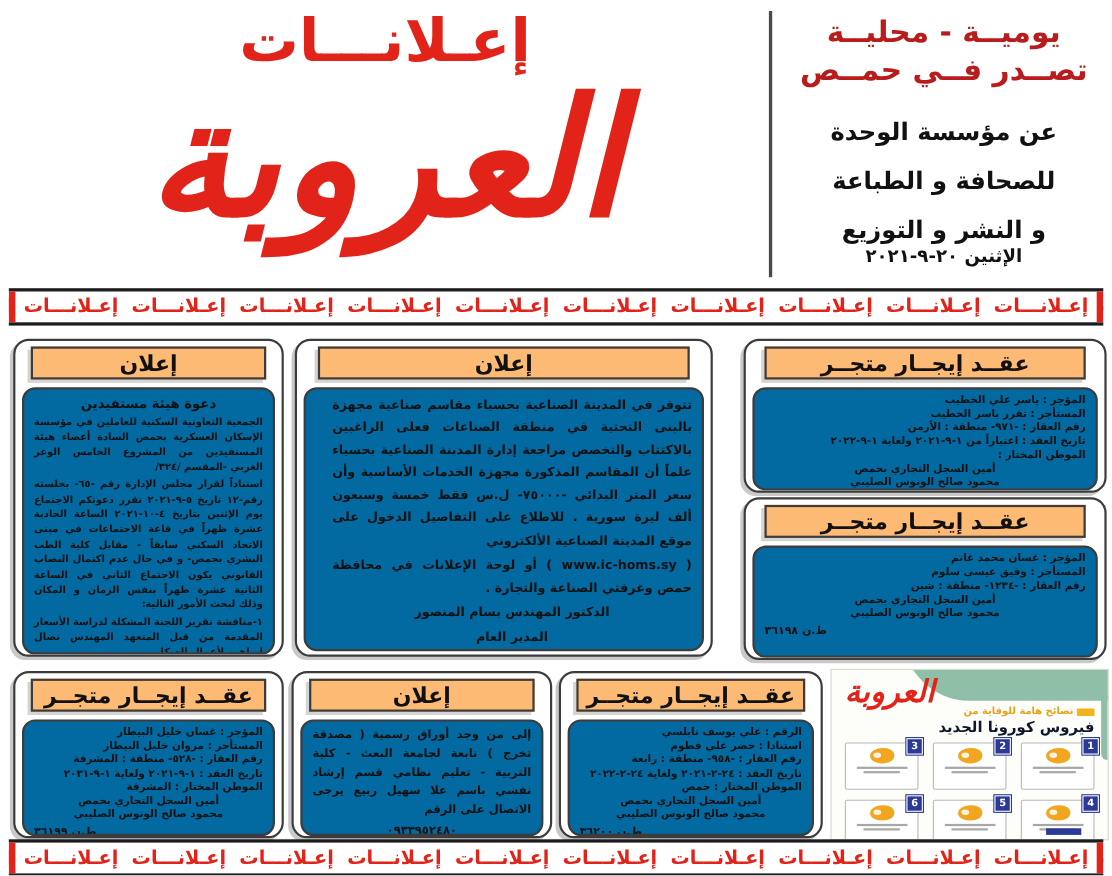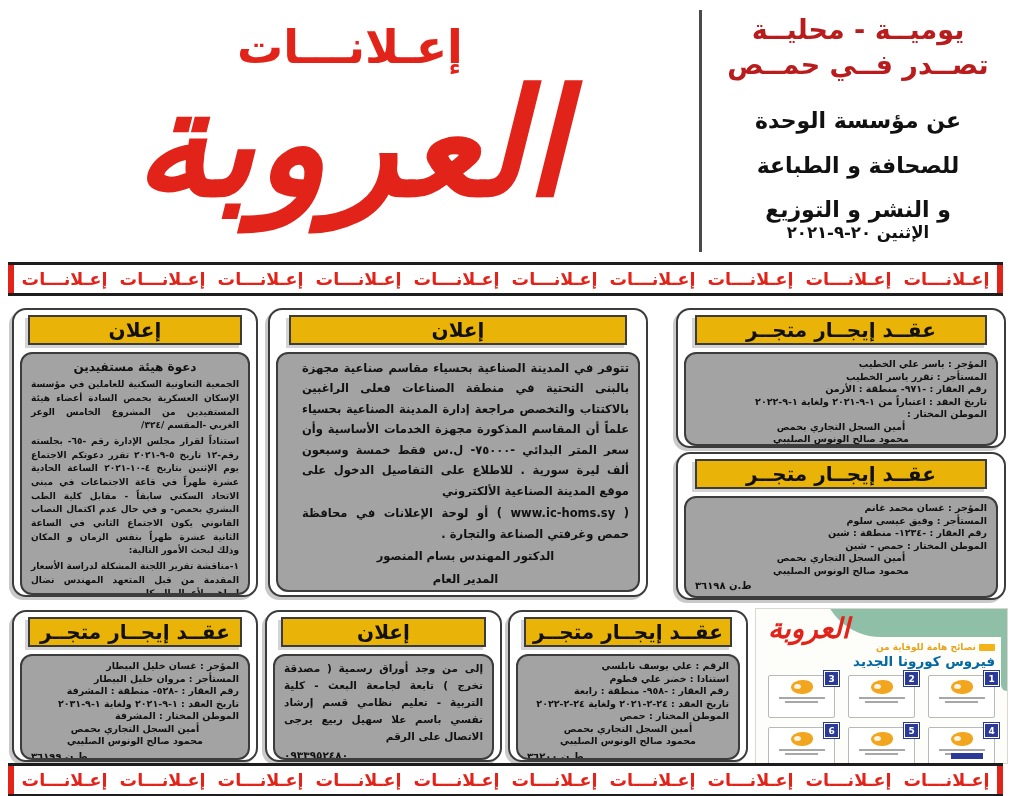--- a/index.html
+++ b/index.html
@@ -1,21 +1,21 @@
 <!DOCTYPE html>
 <html lang="ar"><head>
 <meta charset="utf-8">
 <style>
   html,body{margin:0;padding:0;background:#ffffff;}
   .page{position:relative;width:1011px;height:796px;background:#fff;overflow:hidden;
         font-family:"DejaVu Sans",sans-serif;color:#111;}
 
   
-  .ads-word{position:absolute;left:0;top:24px;width:700px;text-align:center;
-            color:#e2231a;font-size:46px;font-weight:bold;line-height:1;}
+  .ads-word{position:absolute;left:0;top:10px;width:700px;text-align:center;
+            color:#e2231a;font-size:54px;font-weight:bold;line-height:1;}
   .logo{position:absolute;left:0;top:52px;width:700px;text-align:center;
         color:#e2231a;font-size:148px;font-weight:bold;font-style:italic;line-height:1.25;}
   .mast-divider{position:absolute;left:699px;top:10px;width:3px;height:242px;background:#4a4a4a;}
   .mast-right{position:absolute;left:712px;top:12px;width:292px;text-align:center;
               direction:rtl;font-weight:bold;}
   .pub-red{color:#b91c1c;font-size:27px;line-height:1.3;}
   .pub-black{font-size:22px;line-height:1.2;margin-top:18px;}
   .pub-black.first{margin-top:26px;}
   .mast-date{font-size:16.5px;}
 
@@ -25,24 +25,24 @@
          display:flex;align-items:center;justify-content:center;overflow:hidden;}
   .strip.top{top:262px;} .strip.bottom{top:763px;}
   .strip-text{color:#e2231a;font-weight:bold;font-size:17.5px;white-space:nowrap;
               direction:rtl;word-spacing:6px;}
   .strip-mark{position:absolute;top:-3px;bottom:-3px;width:6px;background:#e2231a;}
   .strip-mark.left{left:0;} .strip-mark.right{right:0;}
 
   
   .adbox{position:absolute;border:2px solid #3c3c3c;border-radius:14px;background:#fff;
          box-shadow:-3px 3px 0 #c9c9c9;padding:5px 6px;box-sizing:border-box;overflow:hidden;}
-  .ttl{border:2px solid #3c3c3c;background:#eab308;box-shadow:-3px 3px 0 #d4d4d4;
+  .ttl{border:2px solid #3c3c3c;background:#fdba74;box-shadow:-3px 3px 0 #d4d4d4;
        width:93%;margin:0 auto;text-align:center;font-weight:bold;font-size:20px;
        line-height:1.3;box-sizing:border-box;}
-  .bod{border:2px solid #3c3c3c;border-radius:12px;background:#a3a3a3;margin-top:7px;
+  .bod{border:2px solid #3c3c3c;border-radius:12px;background:#0369a1;margin-top:7px;
        padding:4px 9px;direction:rtl;font-weight:bold;color:#111;box-sizing:border-box;overflow:hidden;}
   .bod p{margin:0 0 2px 0;}
   .sub{text-align:center;font-size:12px;margin-bottom:2px;}
   .sig{text-align:center;}
   .ref{text-align:left;margin-top:2px;}
 
   .inv{left:12px;top:308px;width:246px;height:289px;}
   .inv .bod{height:243px;font-size:9px;line-height:1.52;text-align:justify;}
 
   .ind{left:268px;top:308px;width:380px;height:289px;}
@@ -57,35 +57,35 @@
   .l1 .bod{height:94px;}
   .l2{left:676px;top:452px;width:330px;height:148px;}
   .l2 .bod{height:102px;}
   .l3{left:12px;top:610px;width:246px;height:152px;}
   .l3 .bod{height:106px;}
   .l4{left:508px;top:610px;width:240px;height:152px;}
   .l4 .bod{height:106px;}
 
   .lost{left:265px;top:610px;width:237px;height:152px;}
   .lost .bod{height:106px;font-size:10.5px;line-height:1.62;text-align:justify;}
-  .lost .phone{text-align:left;margin-top:2px;}
+  .lost .phone{text-align:center;margin-top:2px;}
 
   
   .corona{position:absolute;left:755px;top:608px;width:251px;height:154px;
           background:#fdfdfa;border:1px solid #d8d8ce;overflow:hidden;}
   .swoosh{position:absolute;right:-24px;top:-36px;width:210px;height:64px;
           background:#8fbfa6;border-radius:0 0 0 60px;}
   .swoosh-edge{position:absolute;right:0;top:24px;width:6px;height:58px;
                background:#8fbfa6;border-radius:0 0 0 6px;}
   .corona-logo{position:absolute;left:12px;top:6px;color:#e2231a;font-size:28px;
                font-weight:bold;font-style:italic;line-height:1;}
   .c-t1{position:absolute;right:12px;top:33px;font-size:9px;color:#e8a21a;
         font-weight:bold;direction:rtl;display:flex;align-items:center;gap:3px;}
   .c-hl{display:inline-block;width:16px;height:7px;background:#f5b31a;border-radius:1px;}
-  .c-t2{position:absolute;right:12px;top:44px;font-size:13.5px;color:#0369a1;
+  .c-t2{position:absolute;right:12px;top:44px;font-size:13.5px;color:#0f172a;
         font-weight:bold;direction:rtl;}
   .cards{position:absolute;left:12px;right:12px;top:66px;display:grid;
          grid-template-columns:repeat(3,1fr);gap:9px 13px;direction:rtl;}
   .card{position:relative;height:36px;background:#fff;border:1px solid #b9b9b9;
         border-radius:2px;padding:3px 3px 2px;}
   .badge{position:absolute;top:-5px;right:-5px;width:13px;height:13px;background:#2b3a97;
          color:#fff;font-size:9px;font-weight:bold;display:flex;align-items:center;
          justify-content:center;border:1px solid #fff;box-shadow:0 0 0 1px #2b3a97;}
   .blob{display:block;width:22px;height:14px;background:#f2a51e;
         border-radius:55% 45% 50% 50%;margin:1px auto 3px;position:relative;}
@@ -153,21 +153,20 @@
 
     </div>
   </section>
 
   <section class="adbox lease l2">
     <div class="ttl">عقــد إيجــار متجــر</div>
     <div class="bod">
       <div>المؤجر : غسان محمد غانم</div>
       <div>المستأجر : وفيق عيسى سلوم</div>
       <div>رقم العقار : -١٢٣٤- منطقة : شين</div>
-      <div>الموطن المختار : حمص - شين</div>
       <div class="reg">أمين السجل التجاري بحمص</div>
       <div class="reg">محمود صالح الونوس الصليبي</div>
       <div class="ref">ط.ن ٣٦١٩٨</div>
     </div>
   </section>
 
   <section class="adbox lease l3">
     <div class="ttl">عقــد إيجــار متجــر</div>
     <div class="bod">
       <div>المؤجر : غسان خليل البيطار</div>

